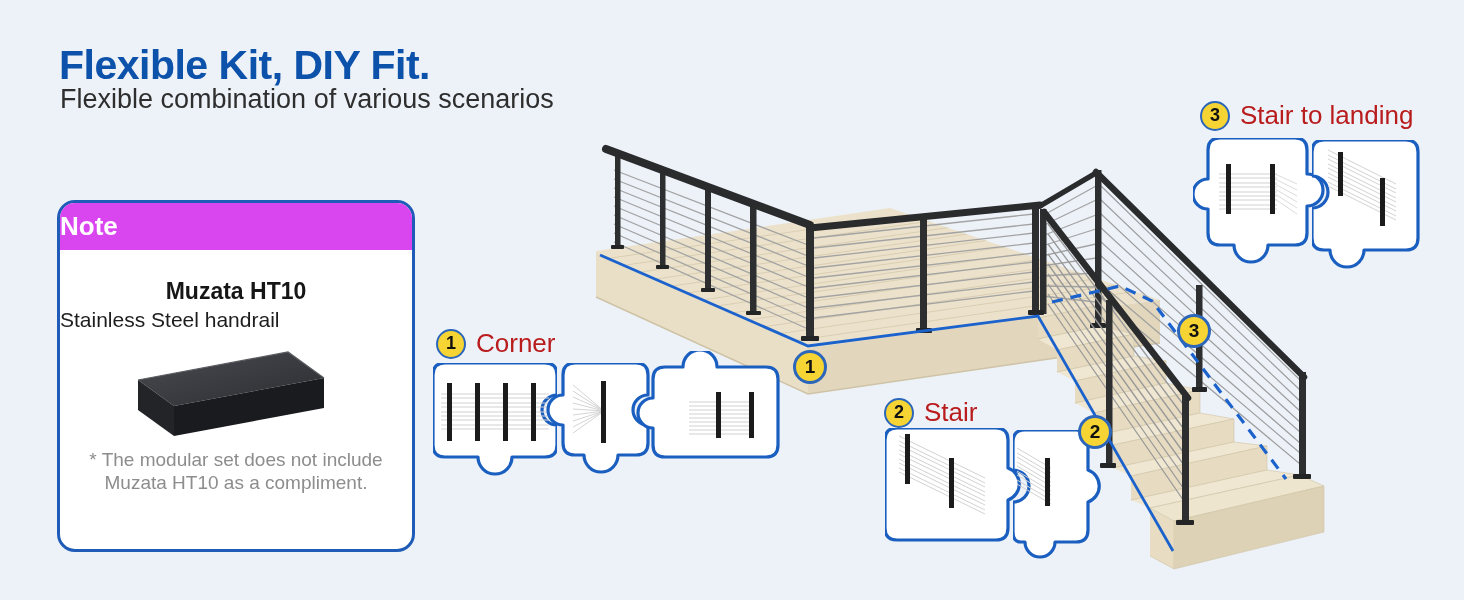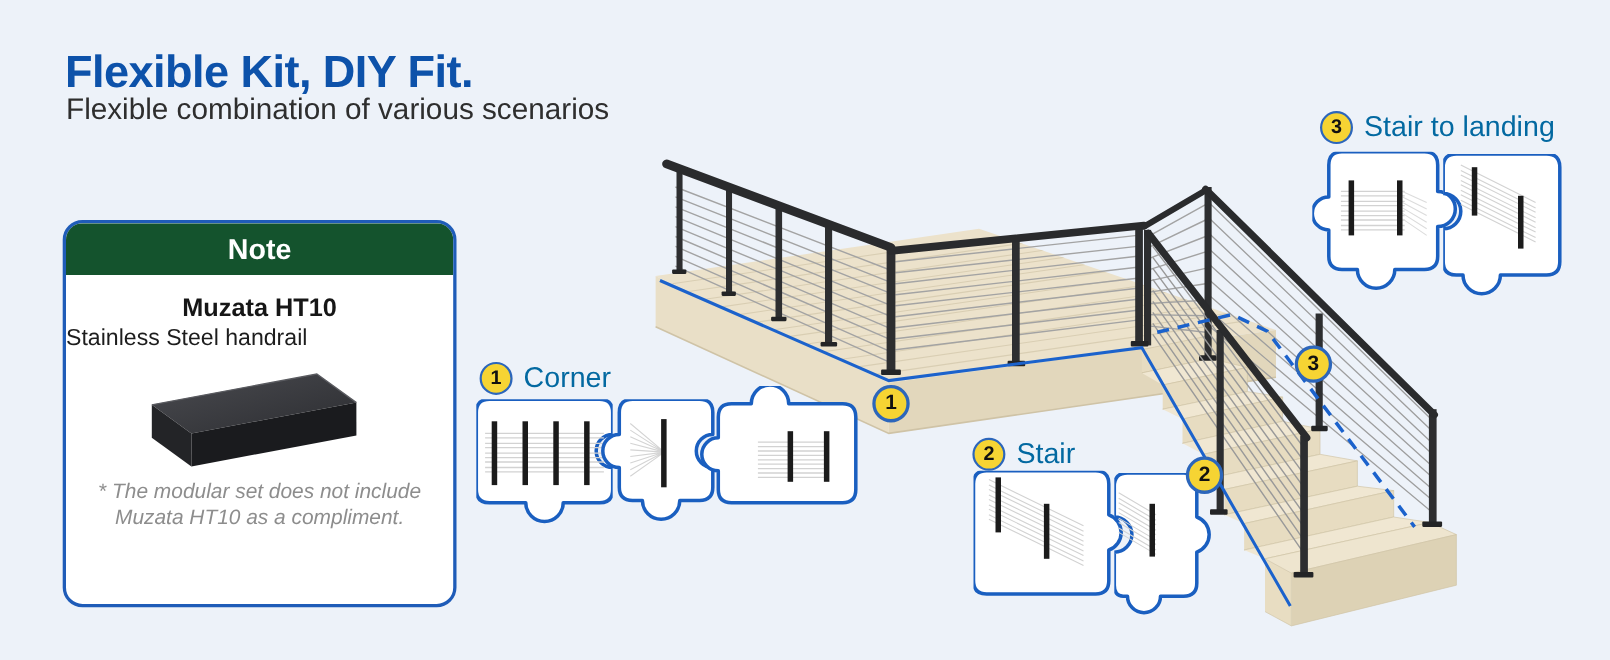--- a/index.html
+++ b/index.html
@@ -21,31 +21,31 @@
     font-size:27px; color:#2e2e2e;
   }
 
   
   .note {
     left:57px; top:200px; width:358px; height:352px;
     background:#ffffff; border:3px solid #1f5cb8; border-radius:18px;
     overflow:hidden;
   }
   .note-header {
-    height:47px; background:#14532d; display:flex; align-items:center; justify-content:center;
+    height:47px; background:#d946ef; display:flex; align-items:center; justify-content:flex-start;
     color:#ffffff; font-size:26px; font-weight:bold;
   }
-  .note-product-name { margin-top:16px; text-align:center; font-size:23px; font-weight:bold; color:#161616; }
+  .note-product-name { margin-top:28px; text-align:center; font-size:23px; font-weight:bold; color:#161616; }
   .note-product-desc { margin-top:3px; text-align:left; font-size:21px; color:#1d1d1d; }
   .note-img { display:block; margin:8px auto 0 auto; }
-  .note-footnote { margin-top:8px; text-align:center; font-size:19px; line-height:1.22; color:#8d8d8d;font-style:italic; }
+  .note-footnote { margin-top:8px; text-align:center; font-size:19px; line-height:1.22; color:#8d8d8d; }
 
   
   .sec-label { display:flex; align-items:center; gap:10px; }
-  .sec-label .txt { font-size:26px; color:#0369a1; }
+  .sec-label .txt { font-size:26px; color:#b91c1c; }
   .badge {
     border-radius:50%; background:#f6d433; color:#111;
     display:flex; align-items:center; justify-content:center; font-weight:bold;
   }
   .badge.small { width:30px; height:30px; border:2px solid #2c66bb; font-size:18px; }
   .badge.big   { width:34px; height:34px; border:3px solid #2c66bb; font-size:19px; }
 
   .piece svg { display:block; }
 
   .scene { left:0; top:0; width:1464px; height:600px; pointer-events:none; }

